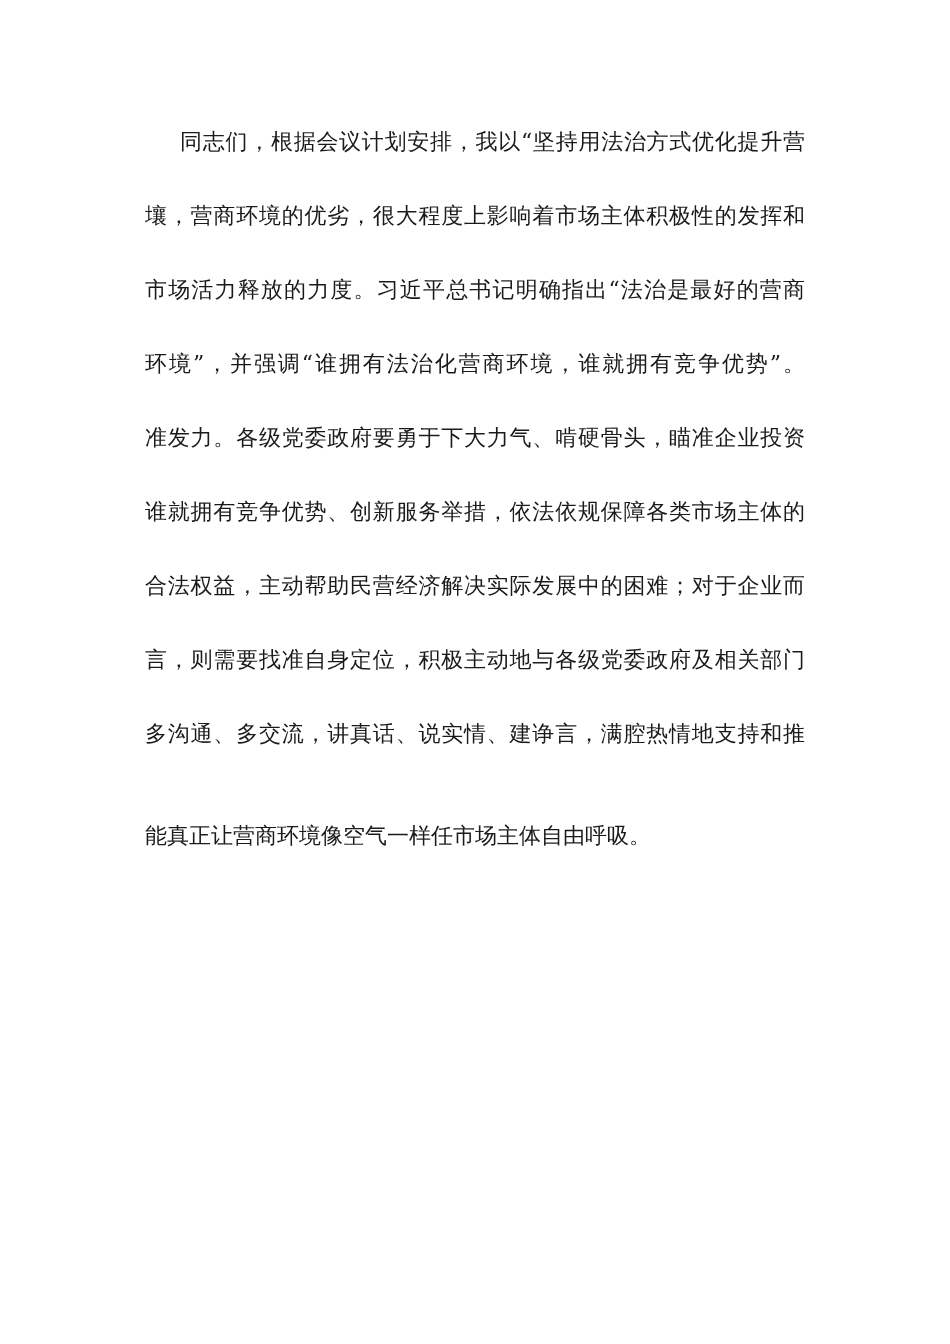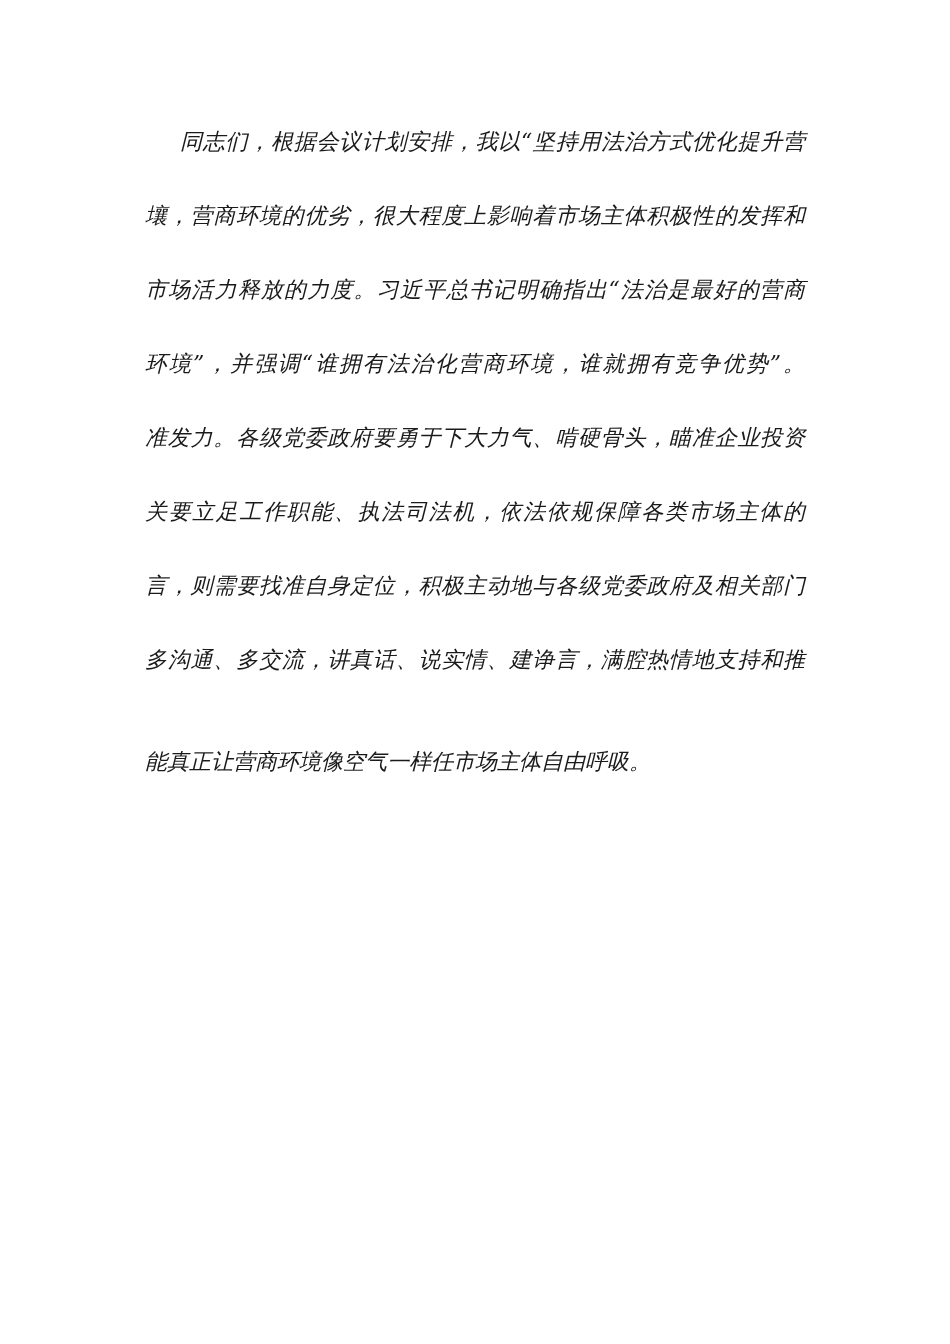--- a/index.html
+++ b/index.html
@@ -31,38 +31,38 @@
       font-size: 22px;
       color: #1a1a1a;
     }
     .line {
       display: block;
       height: 74px;
       line-height: 36px;
       white-space: nowrap;
       text-align: justify;
       text-align-last: justify;
-      font-style: italic;
     }
     .line.first {
       padding-left: 35px;
     }
     .line.last {
       text-align-last: left;
       margin-top: 28px;
     }
   </style>
 </head>
 <body>
 
 <div class="page">
   <div class="paragraph">
     <span class="line first">同志们，根据会议计划安排，我以“坚持用法治方式优化提升营</span>
     <span class="line">壤，营商环境的优劣，很大程度上影响着市场主体积极性的发挥和</span>
     <span class="line">市场活力释放的力度。习近平总书记明确指出“法治是最好的营商</span>
     <span class="line">环境”，并强调“谁拥有法治化营商环境，谁就拥有竞争优势”。</span>
     <span class="line">准发力。各级党委政府要勇于下大力气、啃硬骨头，瞄准企业投资</span>
-    <span class="line">关要立足工作职能、执法司法机，依法依规保障各类市场主体的</span>
+    <span class="line">谁就拥有竞争优势、创新服务举措，依法依规保障各类市场主体的</span>
+    <span class="line">合法权益，主动帮助民营经济解决实际发展中的困难；对于企业而</span>
     <span class="line">言，则需要找准自身定位，积极主动地与各级党委政府及相关部门</span>
     <span class="line">多沟通、多交流，讲真话、说实情、建诤言，满腔热情地支持和推</span>
     <span class="line last">能真正让营商环境像空气一样任市场主体自由呼吸。</span>
   </div>
 </div>
 
 </body></html>

